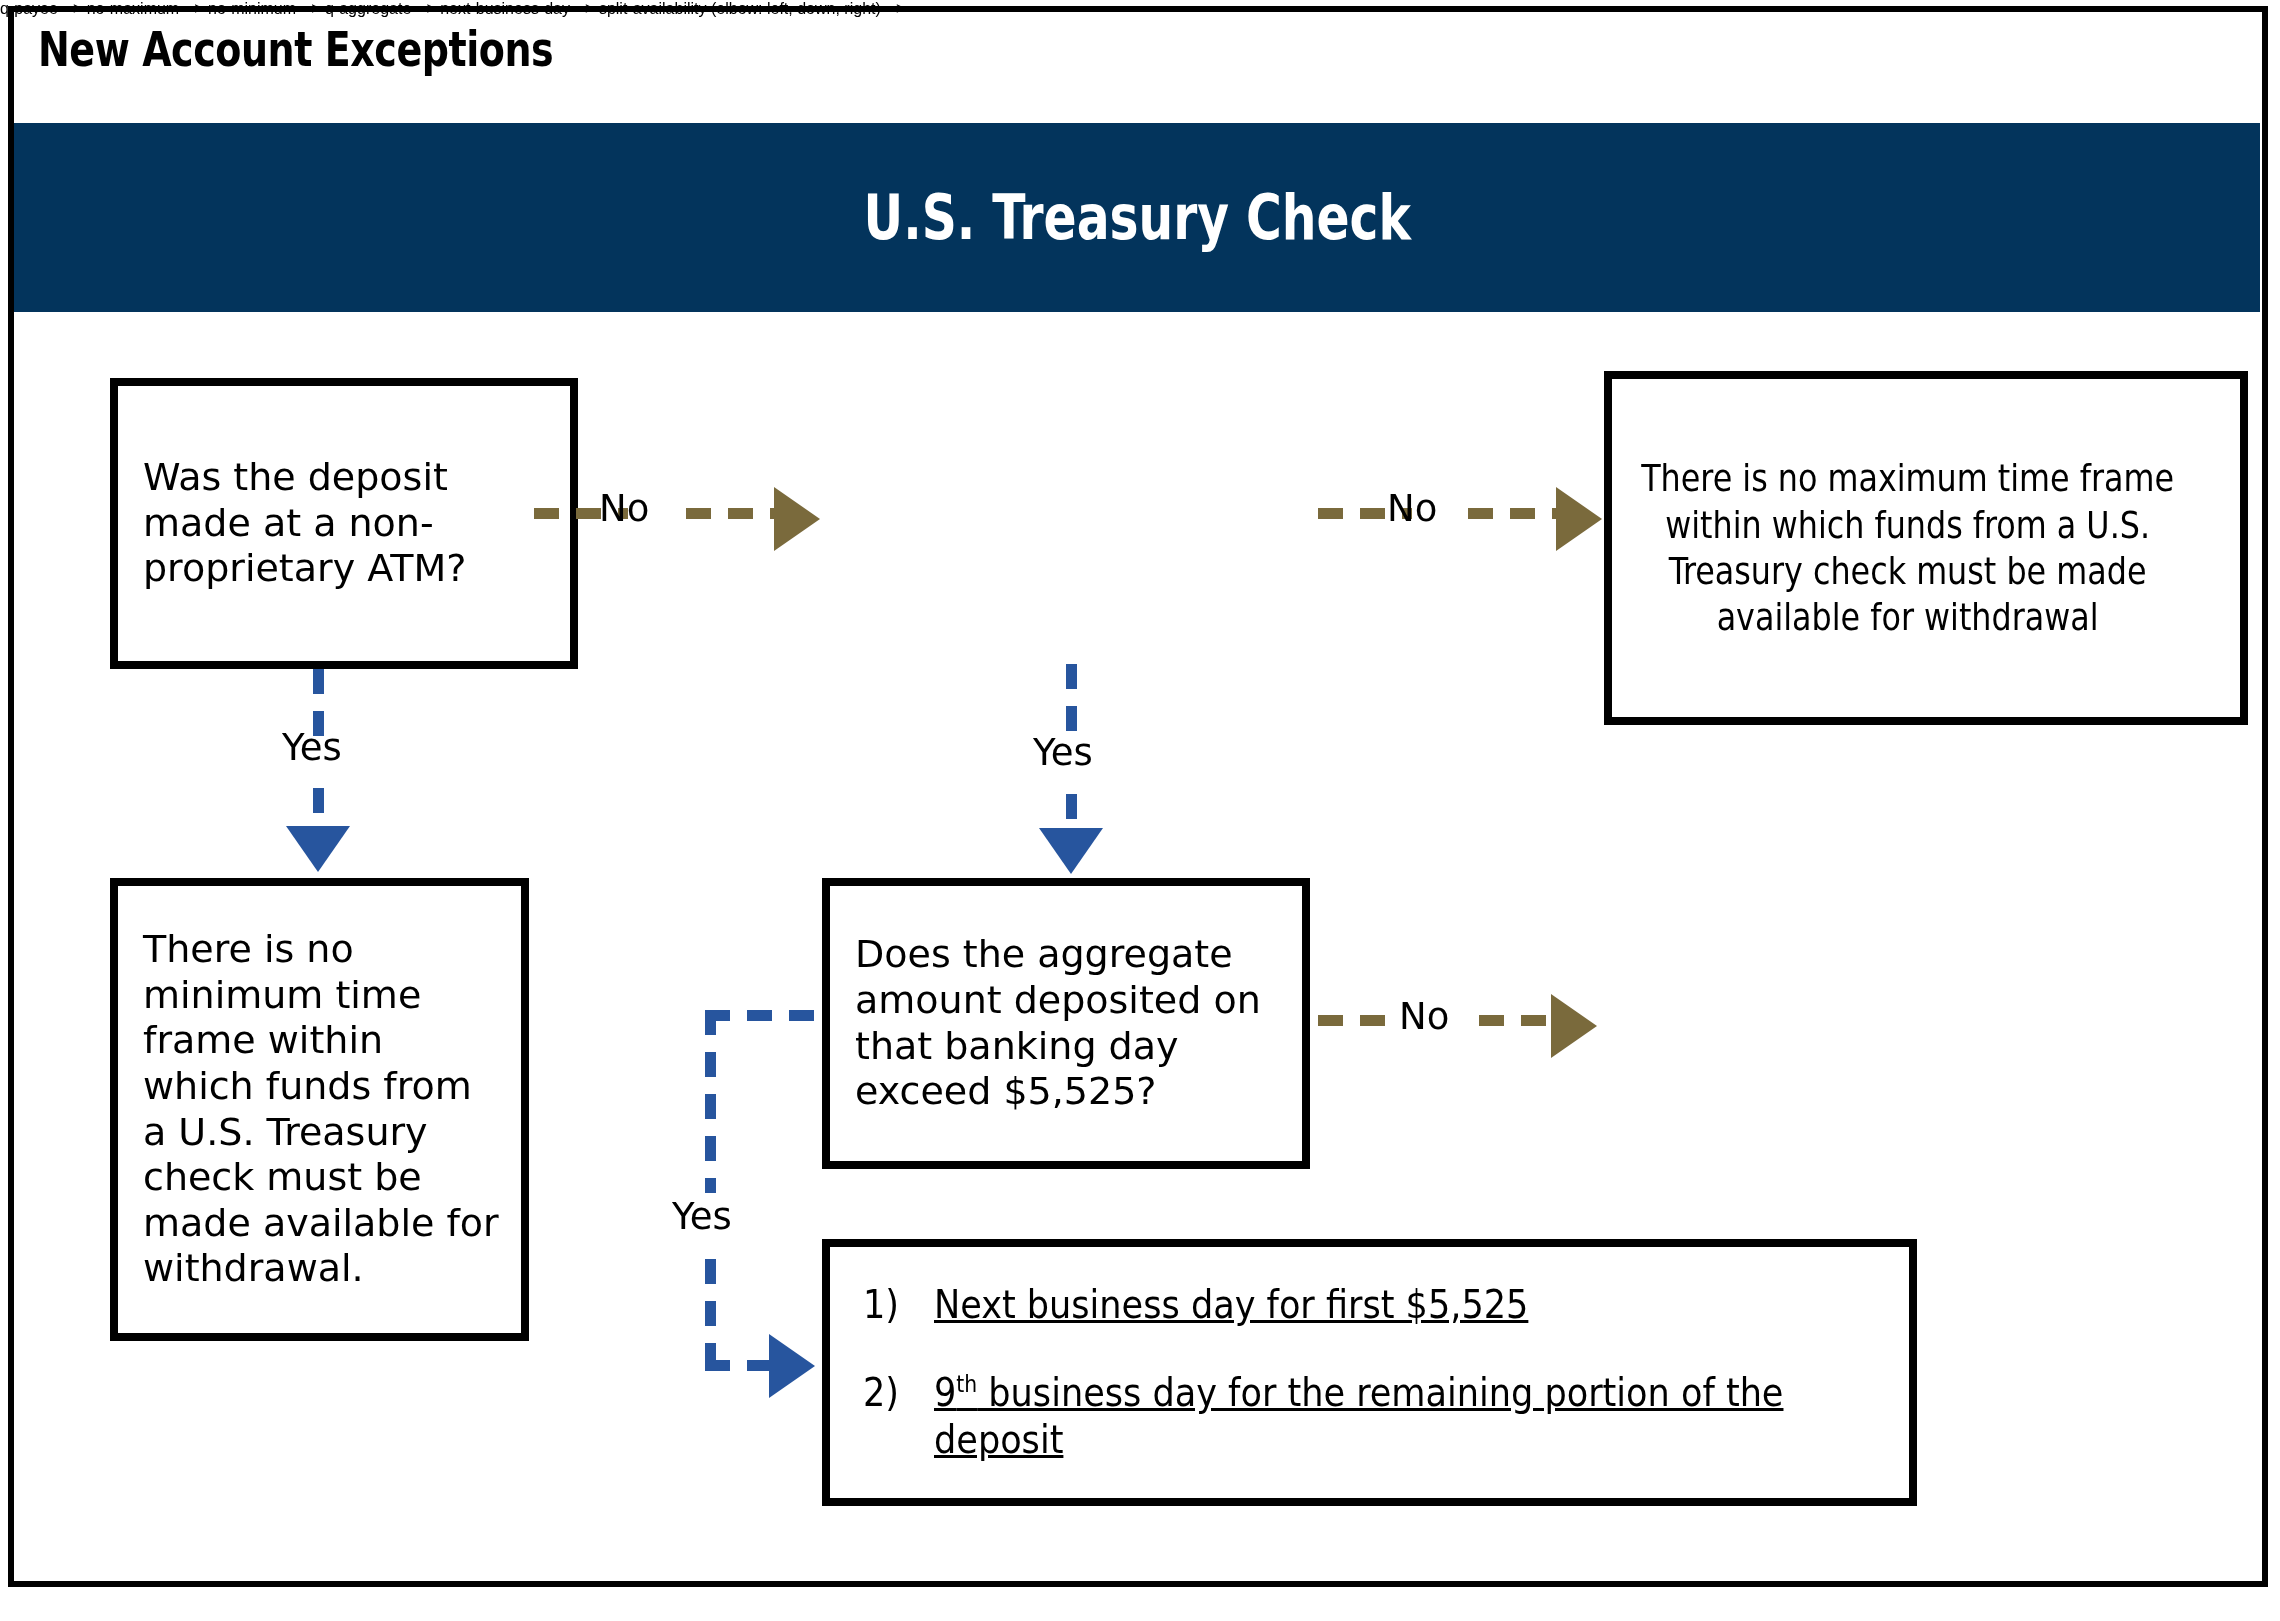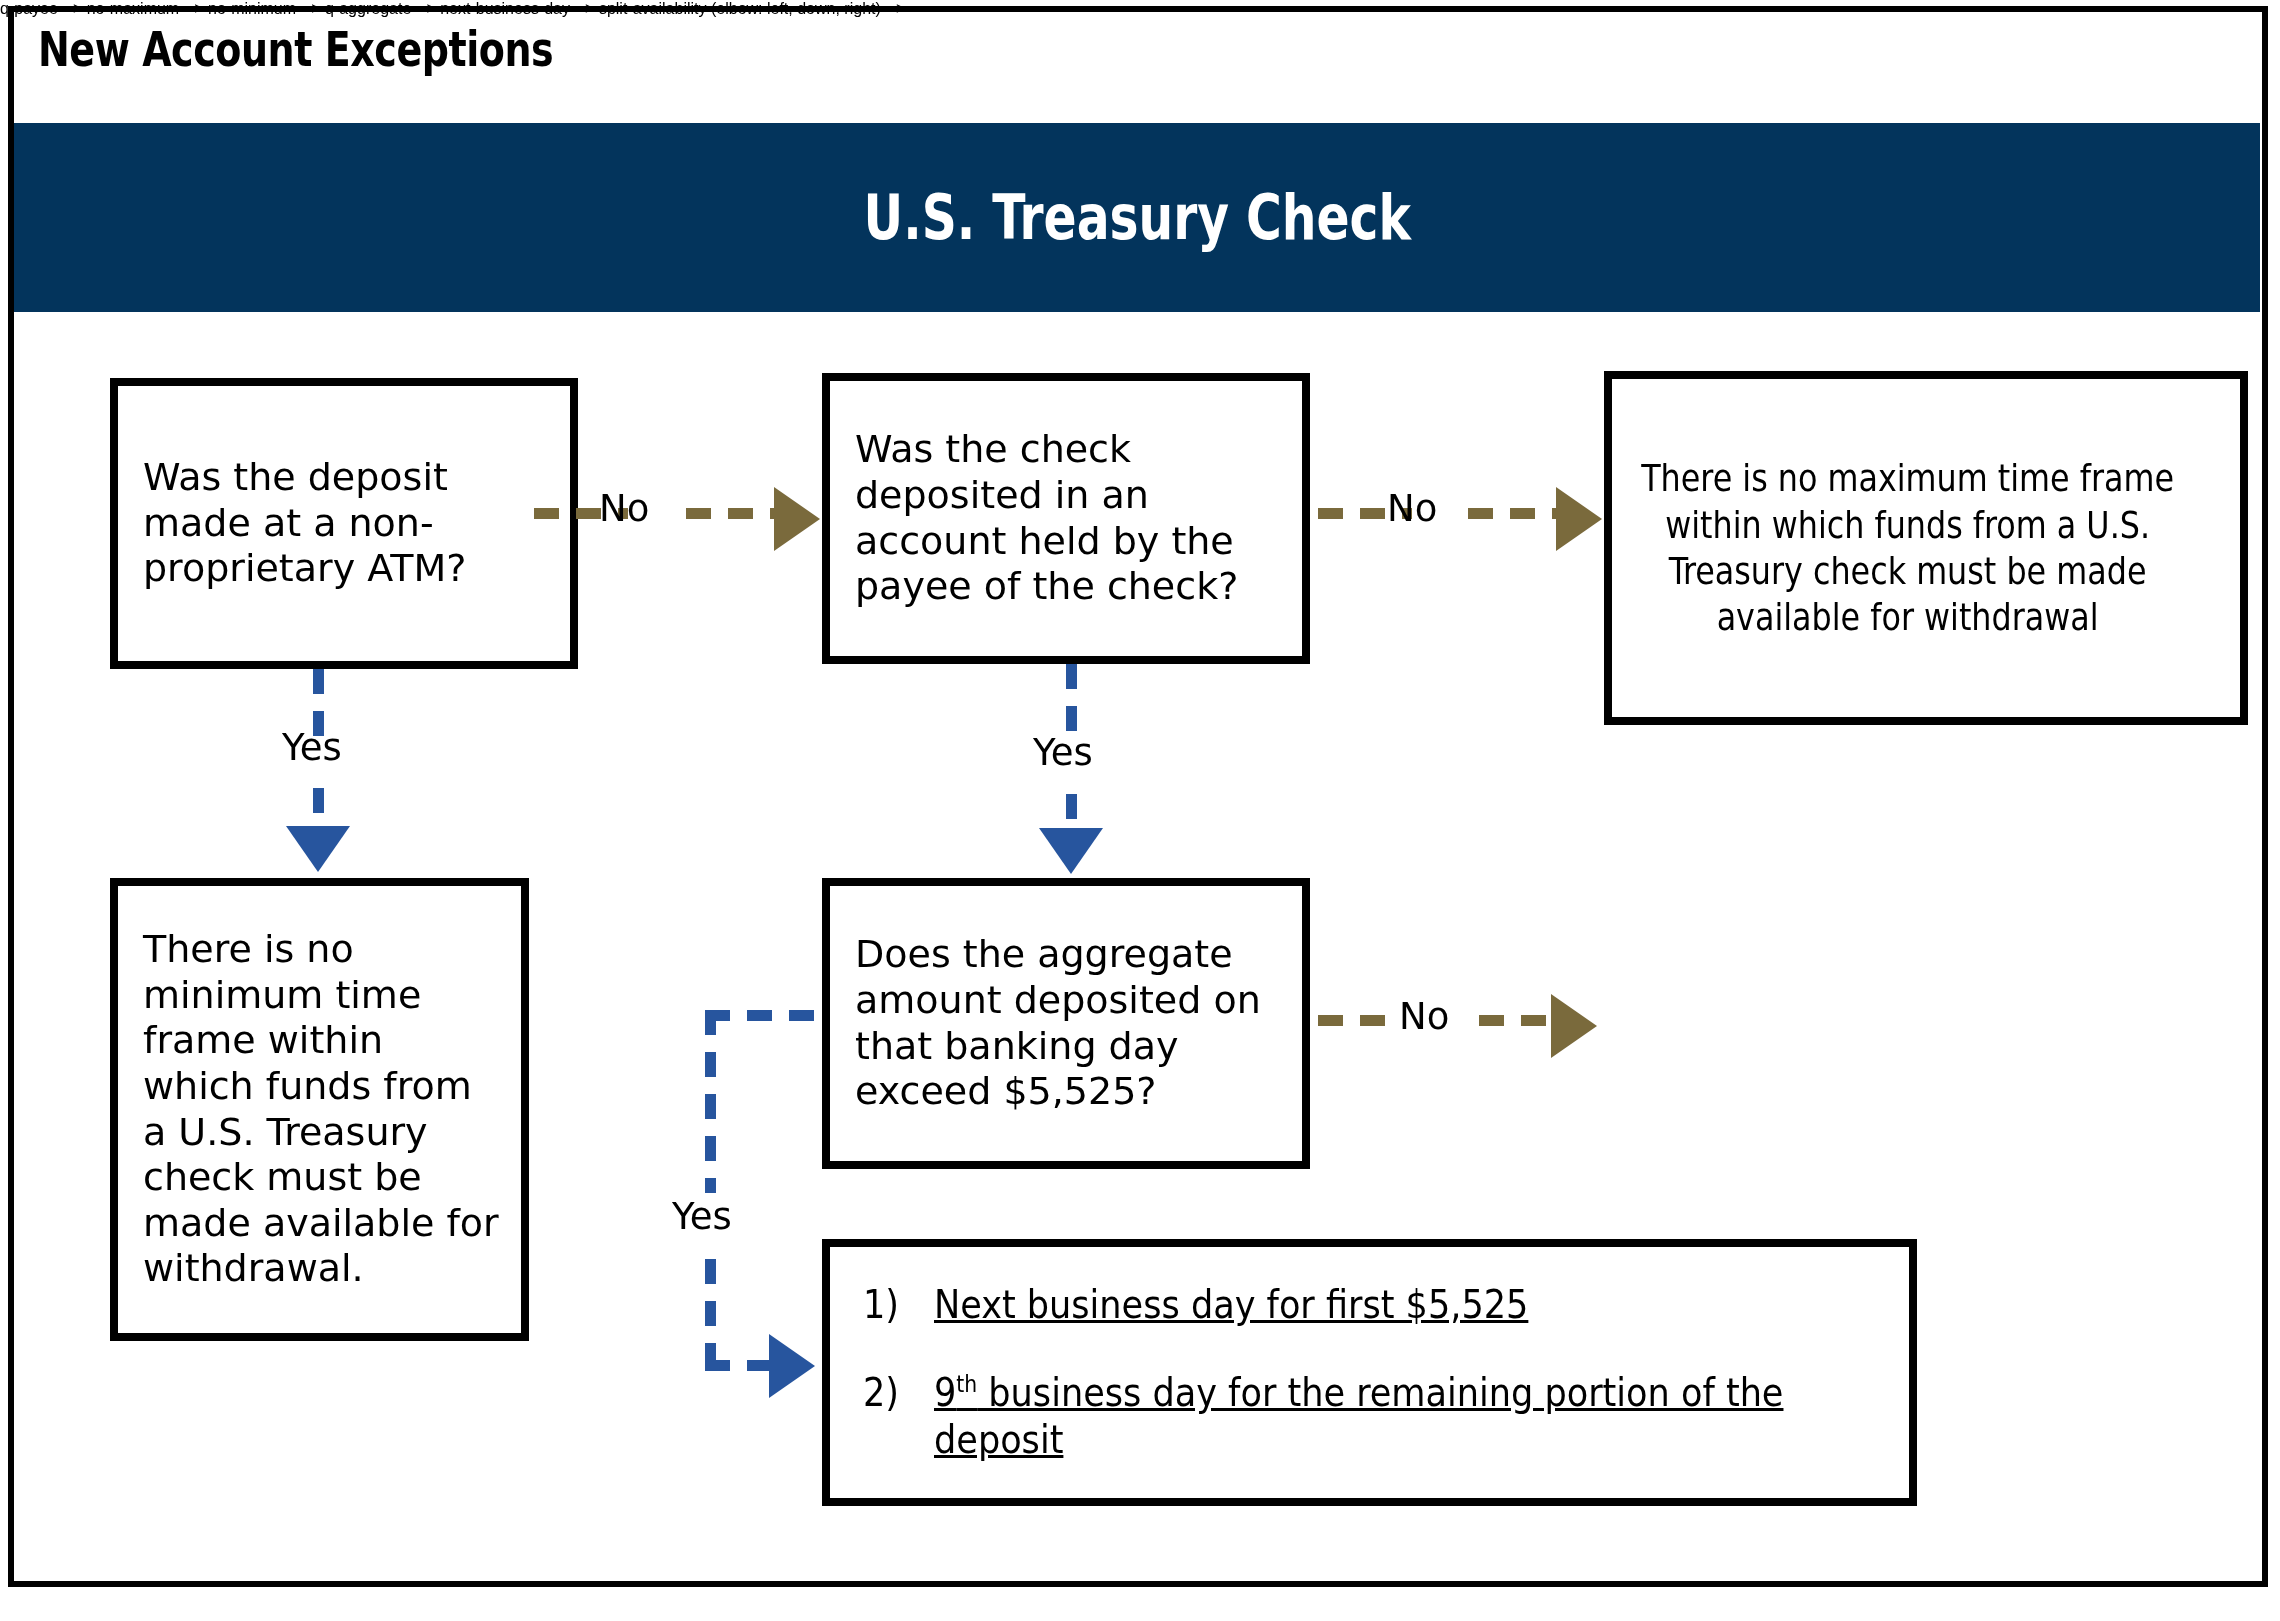--- a/index.html
+++ b/index.html
@@ -158,23 +158,20 @@
 
   <div class="banner">
     <div class="banner-title">U.S. Treasury Check</div>
   </div>
 
   
   <div class="node" style="left:110px; top:378px; width:468px; height:291px;">
     <div class="txt">Was the deposit made at a non-proprietary ATM?</div>
   </div>
 
-  <div class="node" style="left:822px; top:373px; width:488px; height:291px;">
-    <div class="txt">Was the check deposited in an account held by the payee of the check?</div>
-  </div>
 
   <div class="node cond" style="left:1604px; top:371px; width:644px; height:354px;text-align:center;">
     <div class="txt">There is no maximum time frame within which funds from a U.S. Treasury check must be made available for withdrawal</div>
   </div>
 
    q-payee --&gt;
   <div class="seg h dash-olive-h" style="left:534px; top:508px; width:94px;"></div>
   <div class="edge-label" style="left:599px; top:487px;">No</div>
   <div class="seg h dash-olive-h" style="left:686px; top:508px; width:94px;"></div>
   <div class="arrow-right olive" style="left:774px; top:487px;"></div>

